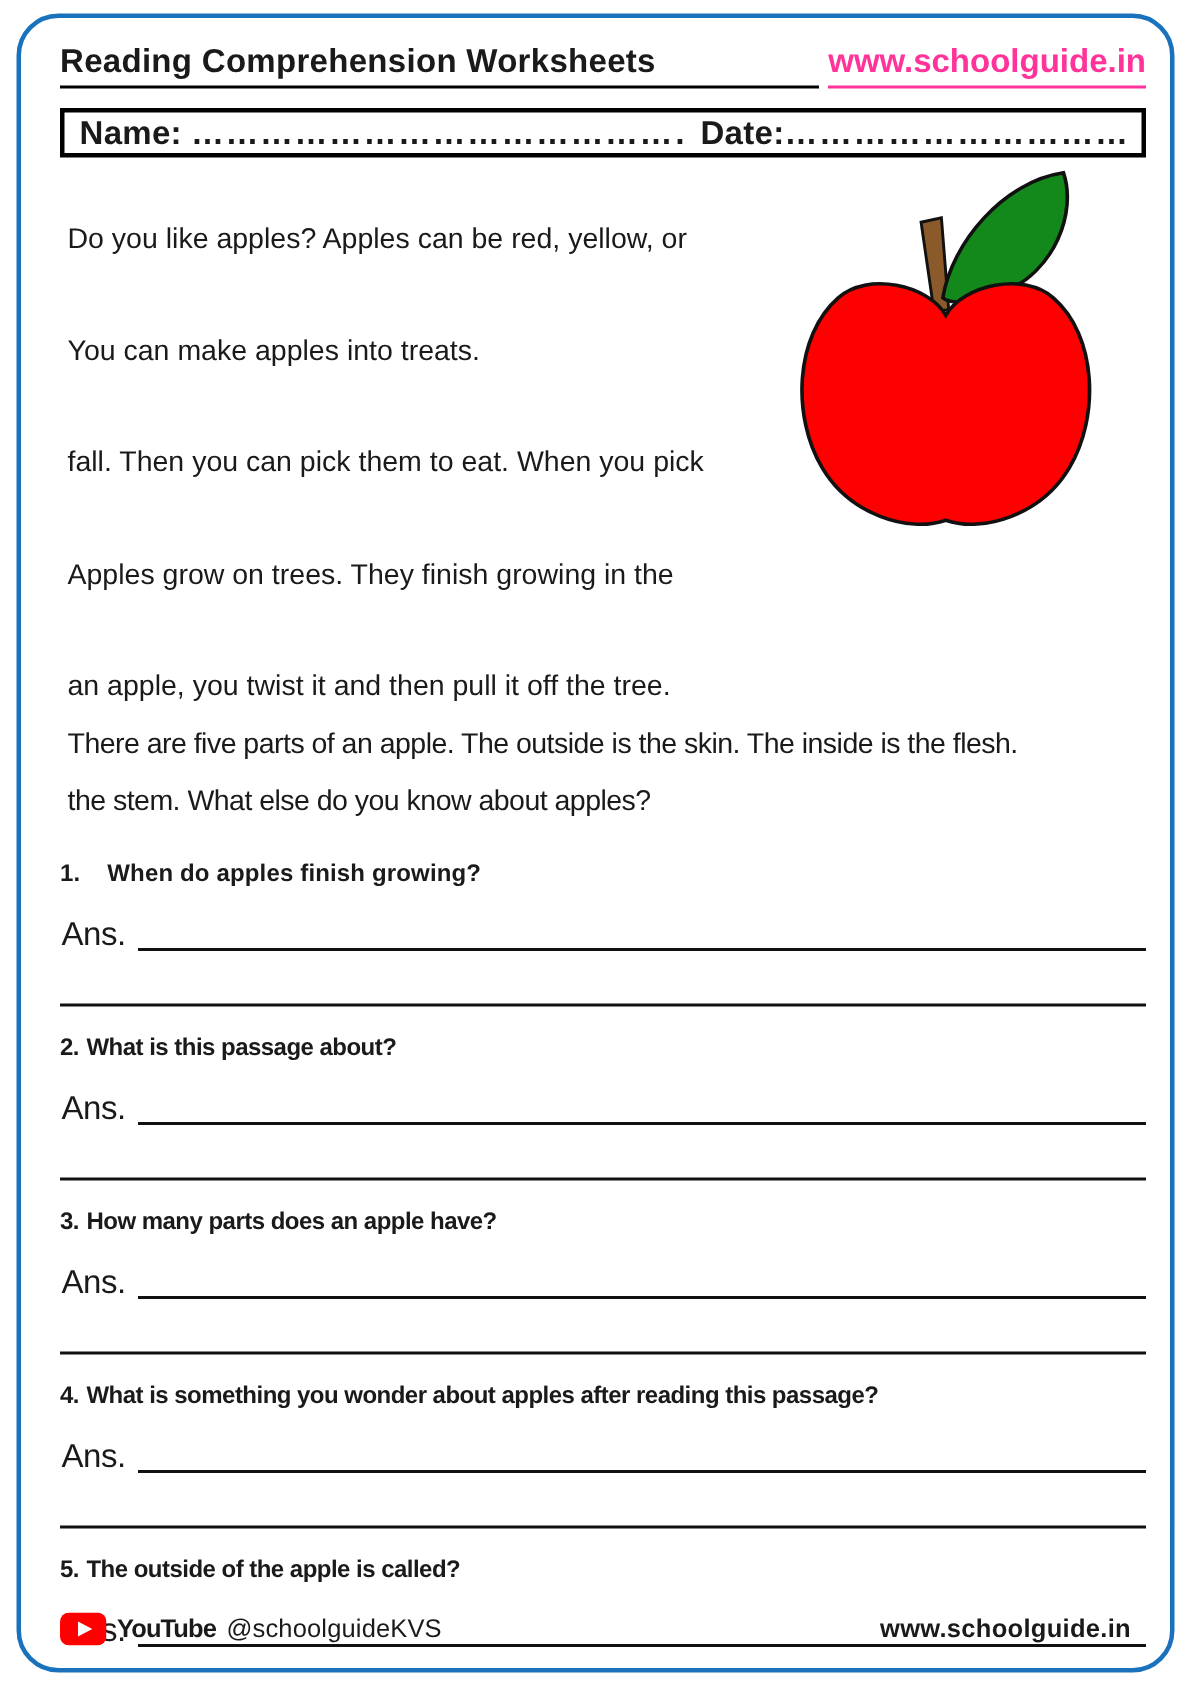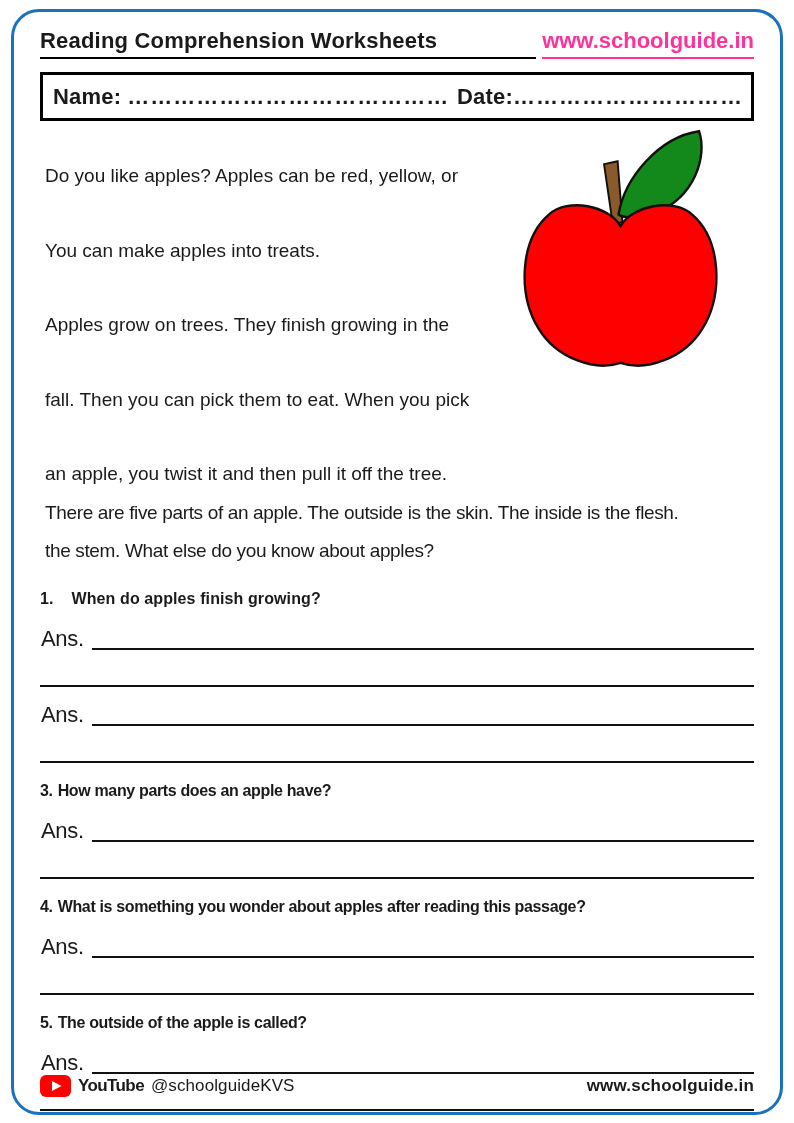--- a/index.html
+++ b/index.html
@@ -9,21 +9,21 @@
     background: #ffffff;
     font-family: "Liberation Sans", sans-serif;
     color: #1a1a1a;
     position: relative;
   }
   .page {
     position: absolute;
     left: 11px; top: 9px; right: 11px; bottom: 8px;
     border: 3px solid #1a72bd;
     border-radius: 28px;
-    padding: 14px 26px 10px 26px;
+    padding: 14px 16px 10px 26px;
     overflow: hidden;
   }
 
   
   .header { display: flex; align-items: flex-end; margin-top: 2px; }
   .header-title-wrap {
     flex: 1;
     border-bottom: 2px solid #000;
     padding-bottom: 3px;
     font-size: 22px; font-weight: bold;
@@ -38,21 +38,21 @@
     margin-left: 6px;
     white-space: nowrap;
     text-decoration: none;
     cursor: pointer;
   }
 
   
   .name-date-box {
     margin-top: 13px;
     border: 3px solid #000;
-    height: 49px;
+    height: 33px;
     display: flex; align-items: center;
     padding: 0 10px 0 10px;
     font-size: 22px;
     white-space: nowrap;
     overflow: hidden;
   }
   .nd-label { font-weight: 600; letter-spacing: 0.2px; }
   .nd-dots { font-weight: bold; overflow: hidden; letter-spacing: 1px; }
   .nd-name-dots { flex: 1 1 auto; margin: 0 10px 0 6px; }
   .nd-date-dots { flex: 0 0 auto; max-width: 228px; }
@@ -153,39 +153,42 @@
 
 
   <div class="passage">
     <svg class="apple-art" viewBox="0 0 225 255" xmlns="http://www.w3.org/2000/svg">
       <path d="M104 104 L95 42 L109 39 L114 102 Z" stroke="#111" stroke-width="2" fill="#8a5a2b"></path>
       <path d="M110 94 C 116 56, 152 14, 193 8 C 202 34, 188 76, 150 91 C 133 97, 116 99, 110 94 Z" stroke="#111" stroke-width="2.5" fill="#12891a"></path>
       <path d="M112 106 C 100 85, 58 76, 38 94 C 8 120, 6 176, 27 211 C 46 243, 86 256, 112 247 C 138 256, 178 243, 197 211 C 218 176, 216 120, 186 94 C 166 76, 124 85, 112 106 Z" stroke="#111" stroke-width="2.5" fill="#fe0000"></path>
     </svg>
     <div class="passage-line narrow">Do you like apples? Apples can be red, yellow, or</div>
     <div class="passage-line narrow">You can make apples into treats.</div>
+    <div class="passage-line narrow">fall. Then you can pick them to eat. When you pick</div>
     <div class="passage-line narrow">Apples grow on trees. They finish growing in the</div>
-    <div class="passage-line narrow">fall. Then you can pick them to eat. When you pick</div>
     <div class="passage-line narrow">an apple, you twist it and then pull it off the tree.</div>
     <div class="passage-line wide">There are five parts of an apple. The outside is the skin. The inside is the flesh.</div>
     <div class="passage-line wide">the stem. What else do you know about apples?</div>
   </div>
 
   <div class="question-block">
     <div class="q-line first">
       <span class="q-num">1.</span><span>When do apples finish growing?</span>
     </div>
     <div class="ans-row">
       <span class="ans-label">Ans.</span>
       <span class="ans-line"></span>
     </div>
     <div class="ans-line2"></div>
   </div>
 
   <div class="question-block">
+    <div class="q-line">
+      <span class="q-num">2.</span><span>What is this passage about?</span>
+    </div>
     <div class="ans-row">
       <span class="ans-label">Ans.</span>
       <span class="ans-line"></span>
     </div>
     <div class="ans-line2"></div>
   </div>
 
   <div class="question-block">
     <div class="q-line">
       <span class="q-num">3.</span><span>How many parts does an apple have?</span>

